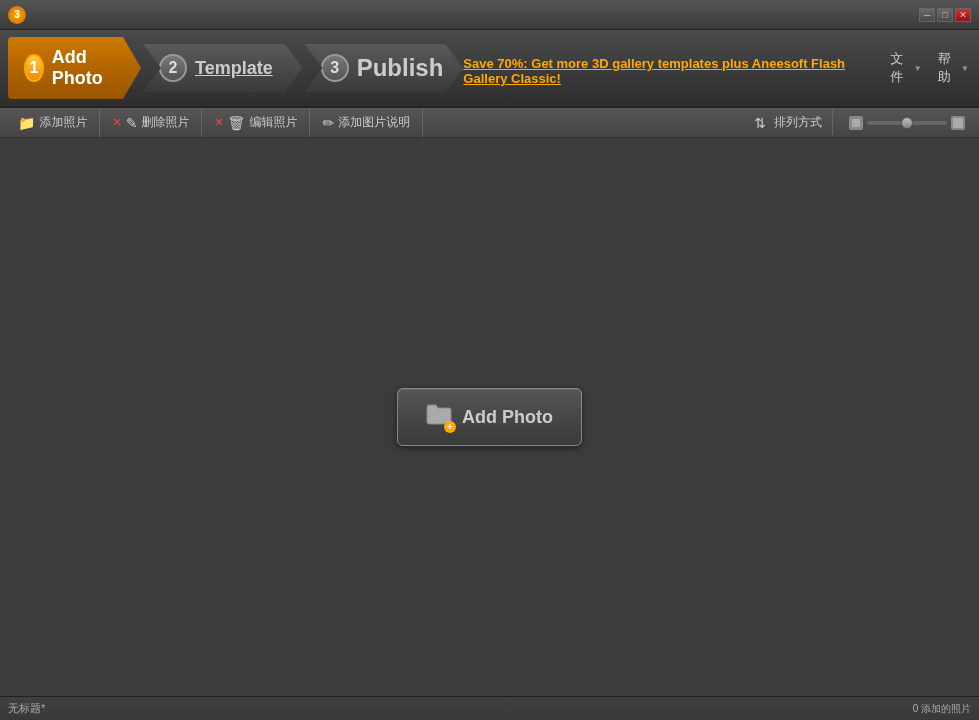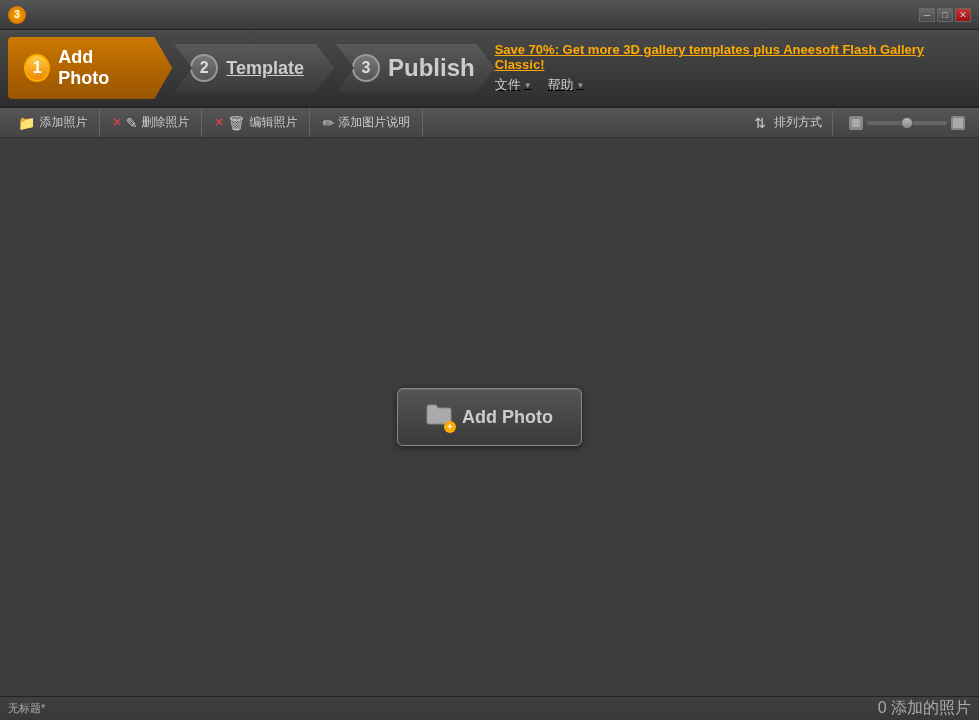--- a/index.html
+++ b/index.html
@@ -134,36 +134,35 @@
       border-radius: 4px 0 0 4px;
     }
 
     .step-arrow.active {
       background: linear-gradient(to bottom, #cc7700, #995500);
     }
 
     
     #header-right {
       display: flex;
-      flex-direction: column;
+      align-items: flex-end;
       gap: 4px;
     }
 
     #promo-text {
       color: #ffaa00;
       font-size: 13px;
       font-weight: bold;
       cursor: pointer;
       text-decoration: underline;
     }
 
     #menu-bar {
       display: flex;
       gap: 16px;
-      text-decoration: underline;
     }
 
     .menu-item {
       color: #ccc;
       font-size: 13px;
       cursor: pointer;
       display: flex;
       align-items: center;
       gap: 3px;
     }
@@ -332,21 +331,21 @@
       gap: 48px;
     }
 
     #status-left {
       color: #aaa;
       font-size: 11px;
     }
 
     #status-right {
       color: #aaa;
-      font-size: 16px;
+      font-size: 10px;
     }
   </style>
 </head>
 <body>
 
 <div id="title-bar">
   <div id="title-bar-left">
     <div id="app-icon">3</div>
   </div>
   <div id="window-controls">

